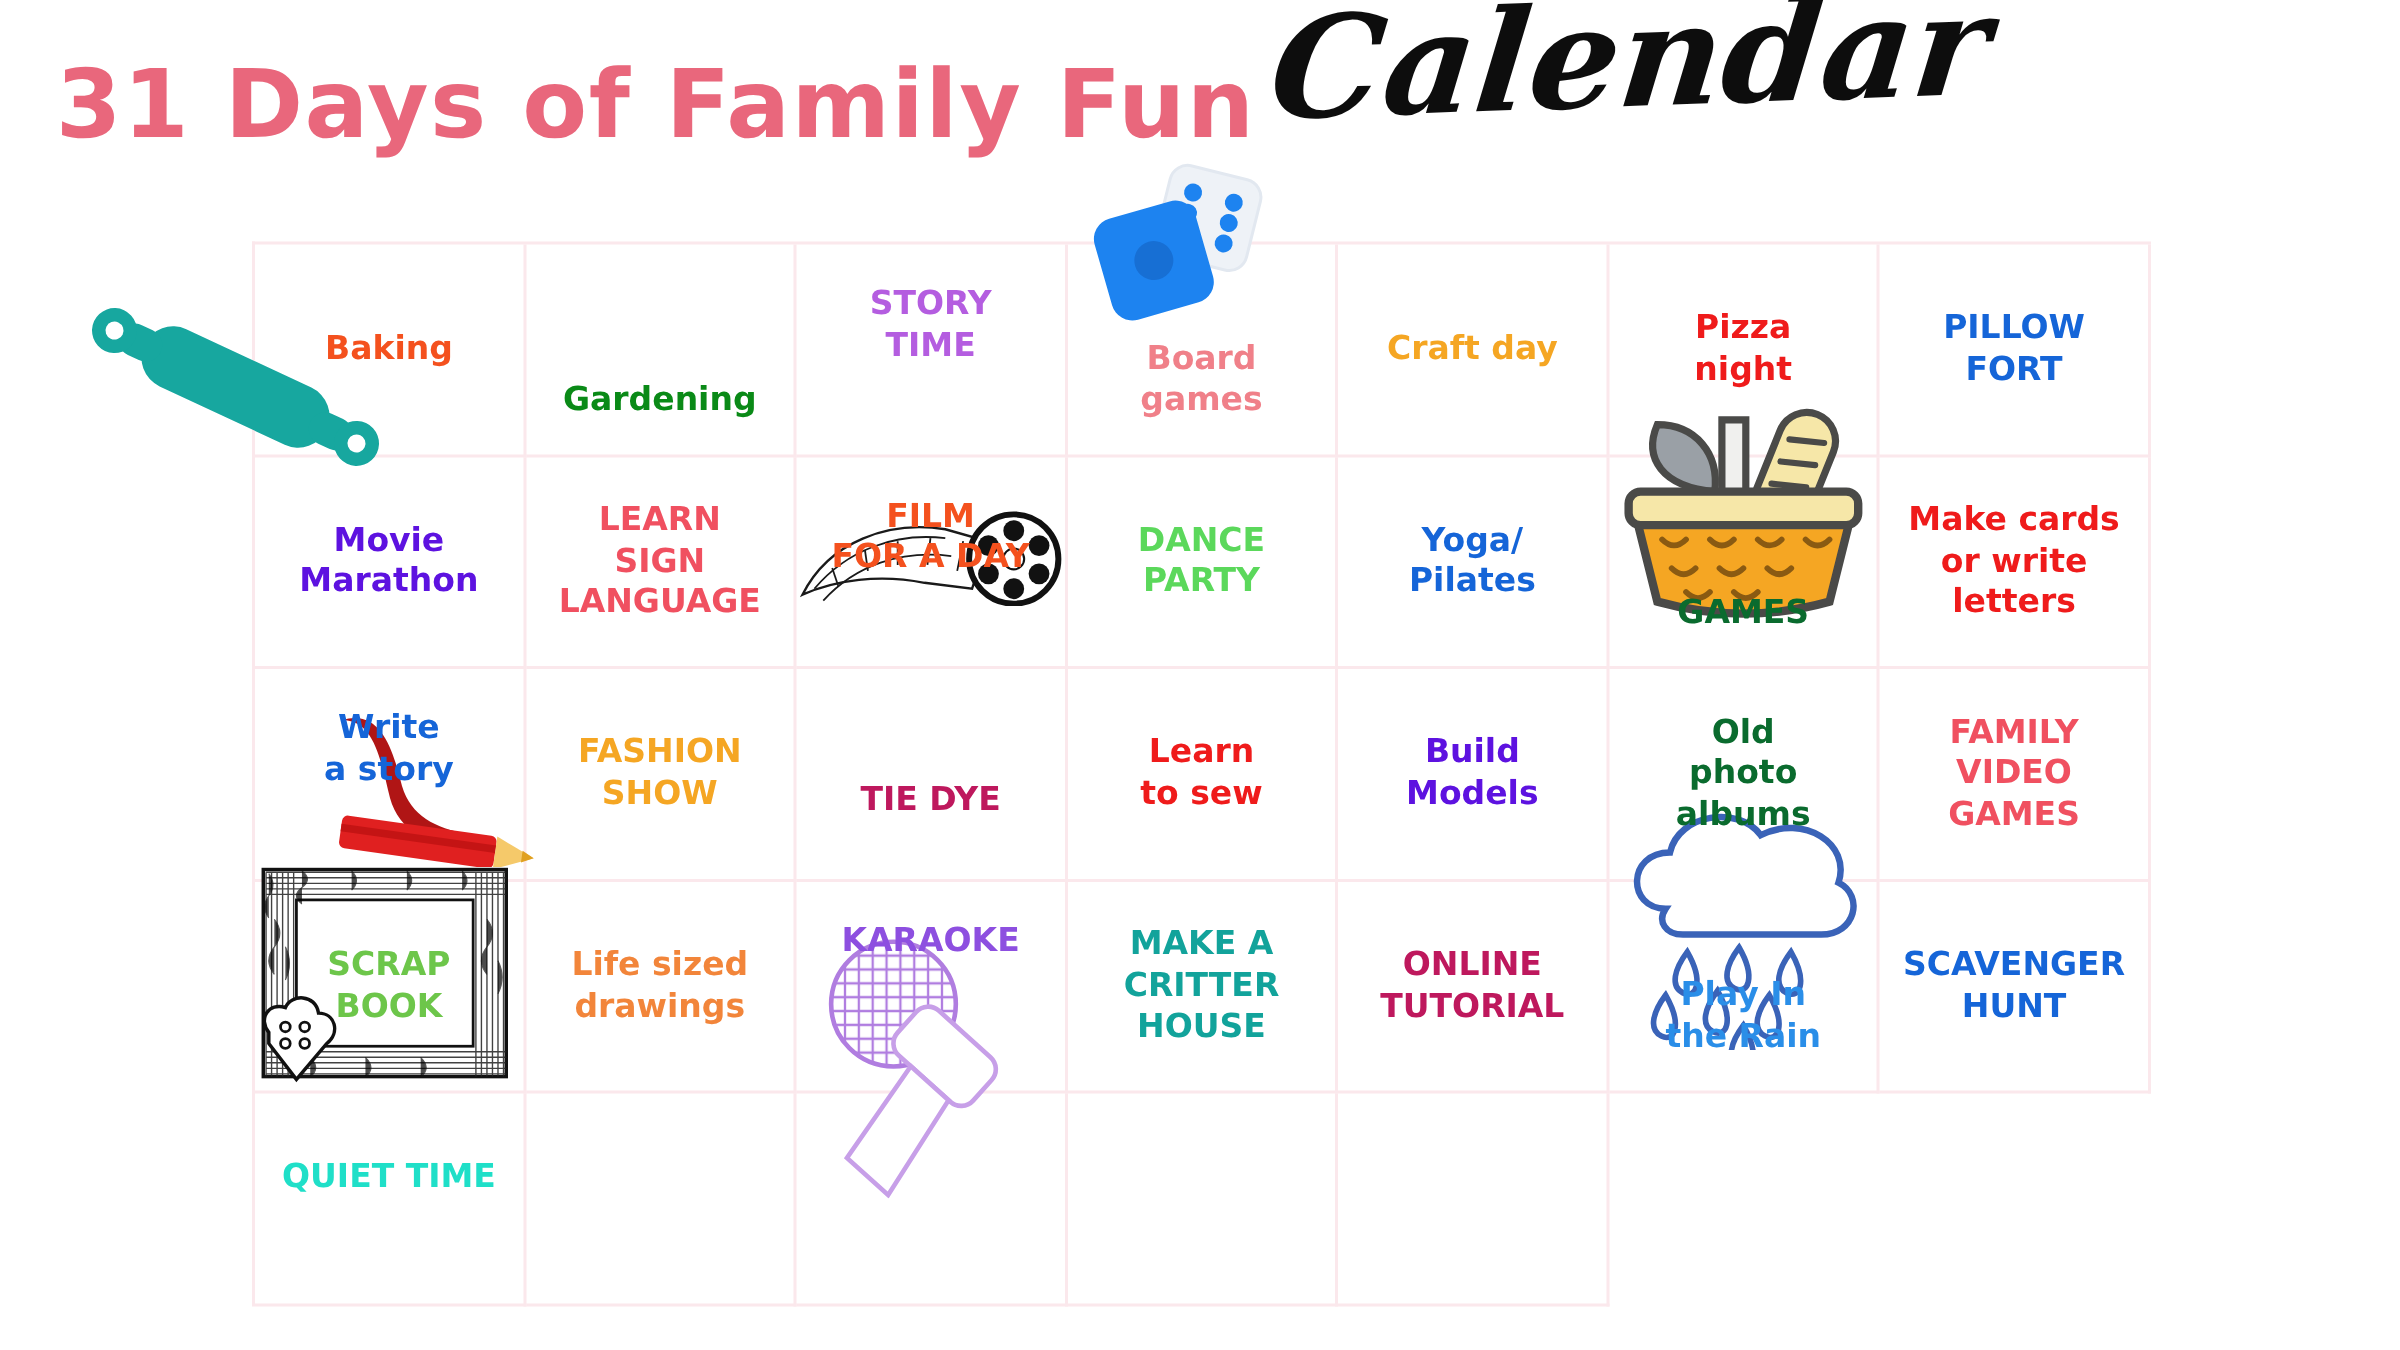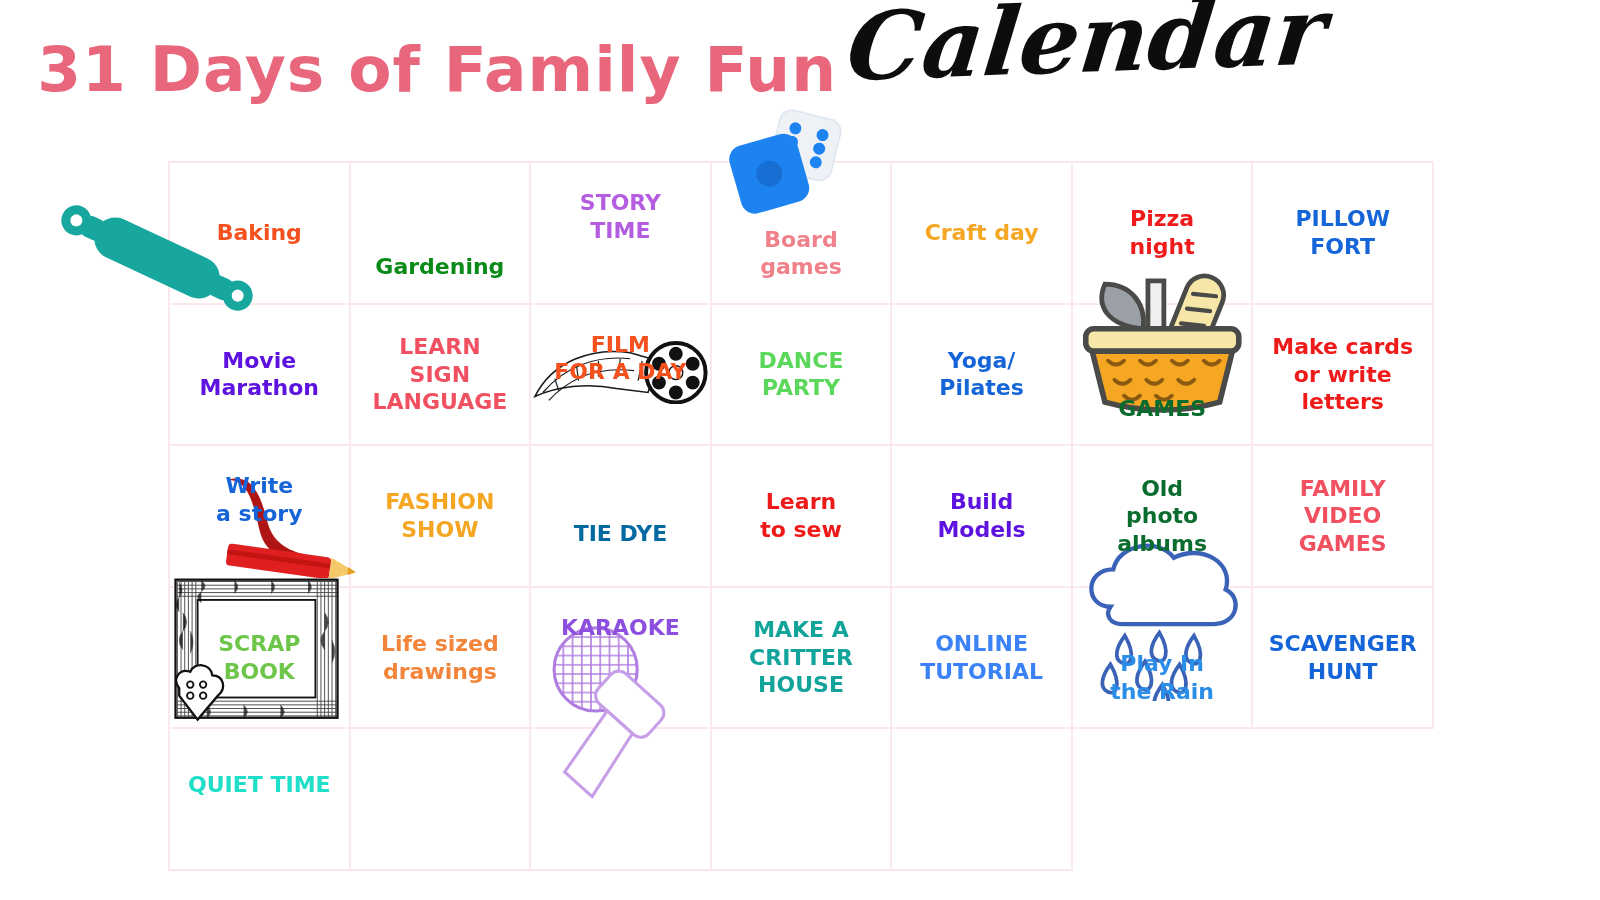--- a/index.html
+++ b/index.html
@@ -222,21 +222,21 @@
       <path d="M110 78 L136 89 L110 100 Z" fill="#f5c96a"></path>
       <path d="M128 85 L136 89 L128 93 Z" fill="#e0a020"></path>
     </g>
   </svg></span>
       <div class="label" style="color: rgb(21, 101, 216);">Write<br>a story</div>
     </div>
     <div class="cell al-center">
       <div class="label" style="color: rgb(245, 166, 35);">FASHION<br>SHOW</div>
     </div>
     <div class="cell al-center">
-      <div class="label" style="color: #0369a1; margin-top: 36px;">TIE DYE</div>
+      <div class="label" style="color: #be185d; margin-top: 36px;">TIE DYE</div>
     </div>
     <div class="cell al-center">
       <div class="label" style="color: rgb(239, 27, 27);">Learn<br>to sew</div>
     </div>
     <div class="cell al-center">
       <div class="label" style="color: rgb(93, 18, 224);">Build<br>Models</div>
     </div>
     <div class="cell al-center">
       <div class="label" style="color: rgb(10, 107, 46);">Old<br>photo<br>albums</div>
     </div>
@@ -292,21 +292,21 @@
       <rect x="42" y="44" width="44" height="26" rx="7" fill="#ffffff" stroke="#c79fe8" stroke-width="2"></rect>
       <path d="M56 70 L78 70 L86 118 L62 118 Z" fill="#ffffff" stroke="#c79fe8" stroke-width="2"></path>
     </g>
   </svg></span>
       <div class="label" style="color: rgb(141, 79, 224);">KARAOKE</div>
     </div>
     <div class="cell al-center">
       <div class="label" style="color: rgb(18, 163, 155);">MAKE A<br>CRITTER<br>HOUSE</div>
     </div>
     <div class="cell al-center">
-      <div class="label" style="color: #3b82f6;">ONLINE<br>TUTORIAL</div>
+      <div class="label" style="color: #be185d;">ONLINE<br>TUTORIAL</div>
     </div>
     <div class="cell al-bottom">
       <span class="art art-raincloud"><svg viewBox="0 0 124 120" xmlns="http://www.w3.org/2000/svg" width="100%" height="100%">
     <path d="M26 54 C8 54, 8 28, 28 28 C32 10, 60 6, 70 20 C90 10, 112 24, 106 42 C118 48, 114 66, 98 66 L34 66 C26 66, 22 60, 26 54 Z" fill="#ffffff" stroke="#3a63b8" stroke-width="3"></path>
     <g fill="none" stroke="#3a63b8" stroke-width="2.6">
       <path d="M36 74 C30 82, 28 90, 34 93 C40 96, 44 88, 36 74 Z"></path>
       <path d="M60 72 C54 80, 52 88, 58 91 C64 94, 68 86, 60 72 Z"></path>
       <path d="M84 74 C78 82, 76 90, 82 93 C88 96, 92 88, 84 74 Z"></path>
       <path d="M26 94 C20 102, 18 110, 24 113 C30 116, 34 108, 26 94 Z"></path>
       <path d="M50 92 C44 100, 42 108, 48 111 C54 114, 58 106, 50 92 Z"></path>

